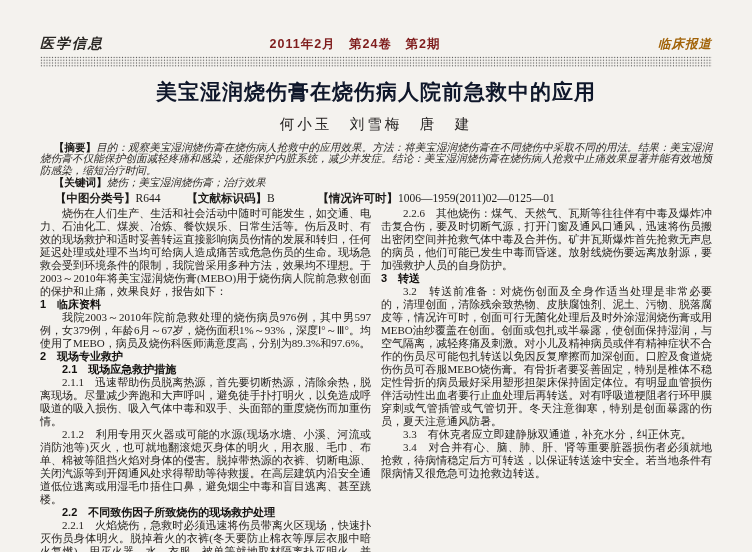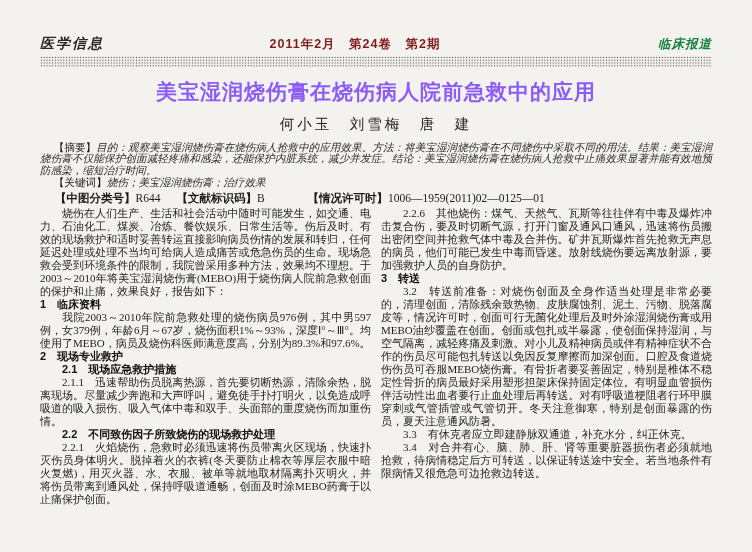--- a/index.html
+++ b/index.html
@@ -28,70 +28,70 @@
     font-size:14px;letter-spacing:2px;color:#2a2724;
   }
   .issue{
     font-family:"Liberation Sans", sans-serif;
     font-weight:bold;font-size:12.5px;letter-spacing:1px;color:#7f1d1d;
     transform:translateX(-26px);
   }
   .ctag{
     font-family:"Liberation Serif", serif;
     font-style:italic;font-weight:bold;
-    font-size:12.5px;letter-spacing:1px;color:#15803d;
+    font-size:12.5px;letter-spacing:1px;color:#a16207;
   }
   .dotband{
     margin-top:4px;height:11px;width:672px;
     background-image:radial-gradient(circle, #4b4b4b 0.75px, rgba(0,0,0,0) 0.95px);
     background-size:2.8px 2.8px;
     background-position:0 0;
   }
   
   .title{
     margin:13px 0 12px 0;
     text-align:center;
     font-family:"Liberation Sans", sans-serif;
     font-weight:900;
     font-size:21px;line-height:24px;letter-spacing:1px;
-    color:#8b5cf6;
+    color:#0f172a;
   }
   .authors{
     margin-top:11px;
     text-align:center;
     font-size:14.5px;line-height:16px;letter-spacing:3px;
     color:#242120;
   }
   
   .abs{
     margin:10px 0 0 0;
     font-size:10.6px;line-height:11.3px;
     text-align:justify;
     text-indent:1.3em;
     color:#2b2825;
   }
   .abs .lbl{
     font-family:"Liberation Sans", sans-serif;
-    font-weight:normal;font-style:normal;color:#161412;
+    font-weight:bold;font-style:normal;color:#161412;
   }
   .abs .kai{font-style:italic;}
   .kwline{margin-top:1px;}
   
   .meta{
     margin-top:4px;
     padding-left:15px;
     font-size:11.5px;line-height:13px;
     white-space:nowrap;
     color:#1d1b19;
   }
   .meta .lbl{
     font-family:"Liberation Sans", sans-serif;
     font-weight:bold;
   }
-  .meta .seg1{margin-right:16px;}
+  .meta .seg1{margin-right:26px;}
   .meta .seg2{margin-right:43px;}
   
   .columns{
     margin-top:2px;
     display:flex;
     gap:10px;
   }
   .col{
     width:331px;
     font-size:11px;line-height:13px;
@@ -136,20 +136,21 @@
 
   <div class="columns">
 
     <div class="col">
       <p class="p">烧伤在人们生产、生活和社会活动中随时可能发生，如交通、电力、石油化工、煤炭、冶炼、餐饮娱乐、日常生活等。伤后及时、有效的现场救护和适时妥善转运直接影响病员伤情的发展和转归，任何延迟处理或处理不当均可给病人造成痛苦或危急伤员的生命。现场急救会受到环境条件的限制，我院曾采用多种方法，效果均不理想。于2003～2010年将美宝湿润烧伤膏(MEBO)用于烧伤病人院前急救创面的保护和止痛，效果良好，报告如下：</p>
       <p class="h1">1　临床资料</p>
       <p class="p">我院2003～2010年院前急救处理的烧伤病员976例，其中男597例，女379例，年龄6月～67岁，烧伤面积1%～93%，深度Ⅰ°～Ⅲ°。均使用了MEBO，病员及烧伤科医师满意度高，分别为89.3%和97.6%。</p>
       <p class="h1">2　现场专业救护</p>
       <p class="h2">2.1　现场应急救护措施</p>
       <p class="p">2.1.1　迅速帮助伤员脱离热源，首先要切断热源，清除余热，脱离现场。尽量减少奔跑和大声呼叫，避免徒手扑打明火，以免造成呼吸道的吸入损伤、吸入气体中毒和双手、头面部的重度烧伤而加重伤情。</p>
+      <p class="p">2.1.2　利用专用灭火器或可能的水源(现场水塘、小溪、河流或消防池等)灭火，也可就地翻滚熄灭身体的明火，用衣服、毛巾、布单、棉被等阻挡火焰对身体的侵害。脱掉带热源的衣裤、切断电源、关闭汽源等到开阔通风处求得帮助等待救援。在高层建筑内沿安全通道低位逃离或用湿毛巾捂住口鼻，避免烟尘中毒和盲目逃离、甚至跳楼。</p>
       <p class="h2">2.2　不同致伤因子所致烧伤的现场救护处理</p>
       <p class="p">2.2.1　火焰烧伤，急救时必须迅速将伤员带离火区现场，快速扑灭伤员身体明火。脱掉着火的衣裤(冬天要防止棉衣等厚层衣服中暗火复燃)，用灭火器、水、衣服、被单等就地取材隔离扑灭明火，并将伤员带离到通风处，保持呼吸道通畅，创面及时涂MEBO药膏于以止痛保护创面。</p>
     </div>
 
     <div class="col">
       <p class="p">2.2.6　其他烧伤：煤气、天然气、瓦斯等往往伴有中毒及爆炸冲击复合伤，要及时切断气源，打开门窗及通风口通风，迅速将伤员搬出密闭空间并抢救气体中毒及合并伤。矿井瓦斯爆炸首先抢救无声息的病员，他们可能已发生中毒而昏迷。放射线烧伤要远离放射源，要加强救护人员的自身防护。</p>
       <p class="h1">3　转送</p>
       <p class="p">3.2　转送前准备：对烧伤创面及全身作适当处理是非常必要的，清理创面，清除残余致热物、皮肤腐蚀剂、泥土、污物、脱落腐皮等，情况许可时，创面可行无菌化处理后及时外涂湿润烧伤膏或用MEBO油纱覆盖在创面。创面或包扎或半暴露，使创面保持湿润，与空气隔离，减轻疼痛及刺激。对小儿及精神病员或伴有精神症状不合作的伤员尽可能包扎转送以免因反复摩擦而加深创面。口腔及食道烧伤伤员可吞服MEBO烧伤膏。有骨折者要妥善固定，特别是椎体不稳定性骨折的病员最好采用塑形担架床保持固定体位。有明显血管损伤伴活动性出血者要行止血处理后再转送。对有呼吸道梗阻者行环甲膜穿刺或气管插管或气管切开。冬天注意御寒，特别是创面暴露的伤员，夏天注意通风防暑。</p>
       <p class="p">3.3　有休克者应立即建静脉双通道，补充水分，纠正休克。</p>
       <p class="p">3.4　对合并有心、脑、肺、肝、肾等重要脏器损伤者必须就地抢救，待病情稳定后方可转送，以保证转送途中安全。若当地条件有限病情又很危急可边抢救边转送。</p>

